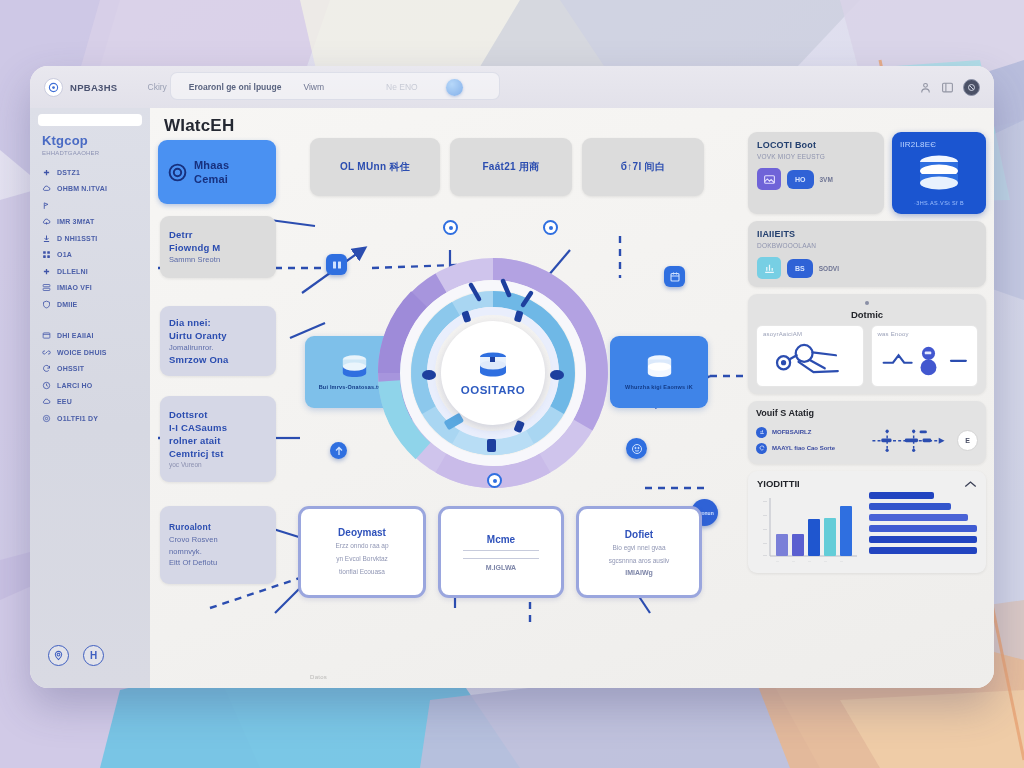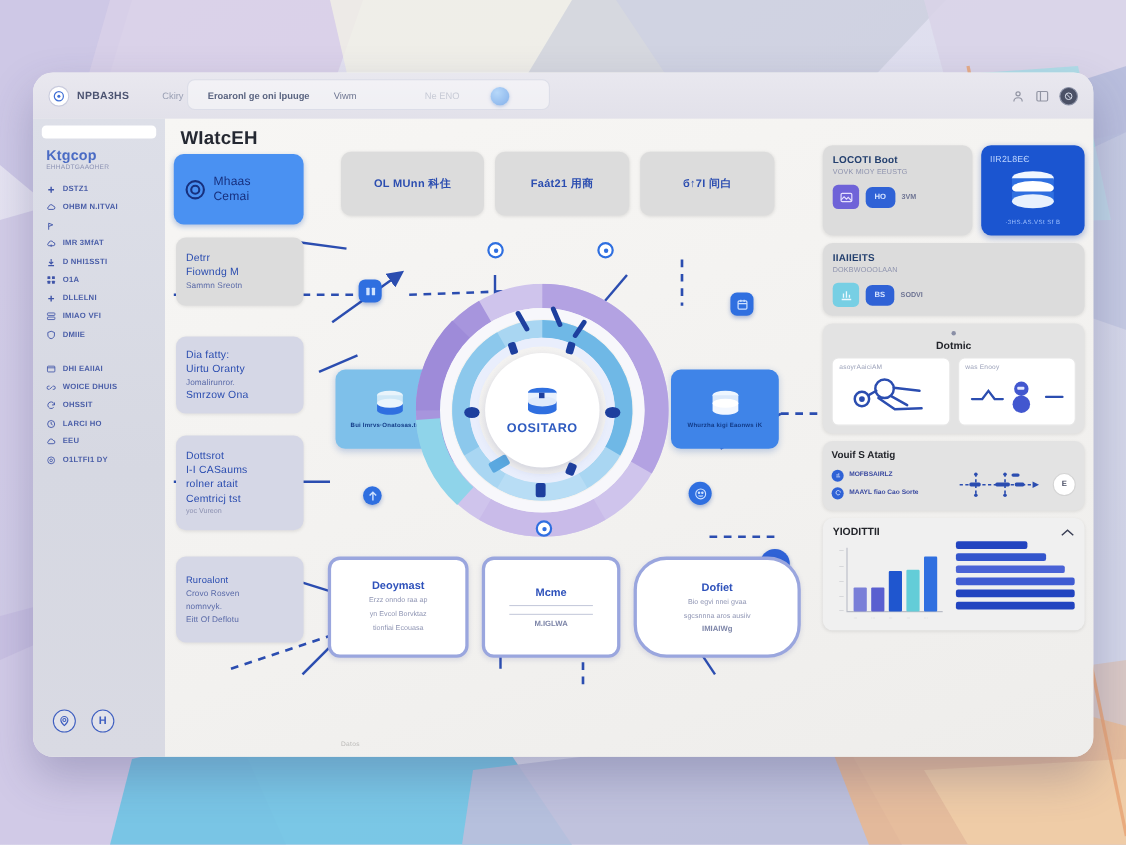--- a/index.html
+++ b/index.html
@@ -151,21 +151,21 @@
     justify-content: center;
     padding: 7px 9px;
   }
   .node.gray { background: #dcdcdc; box-shadow: 0 1px 3px rgba(0,0,0,.08); }
   .node.lav { background: #d5d7e6; box-shadow: 0 1px 3px rgba(0,0,0,.08); }
   .node.blue {
     background: #4a91f2; box-shadow: 0 2px 5px rgba(40,90,180,.3);
     color: #14307a;
   }
   .node-t {
-    font-size: 9.5px; font-weight: normal; color: #2b4db0;
+    font-size: 9.5px; font-weight: bold; color: #2b4db0;
     line-height: 13px; letter-spacing: .2px;
   }
   .node-s {
     font-size: 7.5px; color: #5a6aa8; line-height: 11.5px;
     letter-spacing: .1px;
   }
   .node-xs { font-size: 6.5px; color: #8b90b0; line-height: 10px; }
   .node.blue .node-t { color: #17307e; font-size: 11px; line-height: 14px;}
   .node-row { display: flex; align-items: center; gap: 6px; }
   .ring-ico { width: 21px; height: 21px; flex: 0 0 21px; }
@@ -626,21 +626,21 @@
       <div class="pill" style="left:300px; top:30px; width:122px;">Faát21 用商</div>
       <div class="pill" style="left:432px; top:30px; width:122px;">б↑7I 间白</div>
 
       <div class="node gray" style="left:10px; top:108px; width:116px; height:62px;">
         <div class="node-t">Detrr</div>
         <div class="node-t">Fiowndg M</div>
         <div class="node-s">Sammn Sreotn</div>
       </div>
 
       <div class="node lav" style="left:10px; top:198px; width:116px; height:70px;">
-        <div class="node-t">Dia fatty:</div>
+        <div class="node-t">Dia nnei:</div>
         <div class="node-t">Uirtu Oranty</div>
         <div class="node-s">Jomalirunror.</div>
         <div class="node-t">Smrzow Ona</div>
       </div>
 
       <div class="node lav" style="left:10px; top:288px; width:116px; height:86px;">
         <div class="node-t">Dottsrot</div>
         <div class="node-t">I-I CASaums</div>
         <div class="node-t">rolner atait</div>
         <div class="node-t">Cemtricj tst</div>
@@ -766,21 +766,21 @@
         <div class="ocard-b">M.IGLWA</div>
       </div>
 
       <div class="ocard" style="left:148px; top:398px; width:128px; height:92px;">
         <div class="ocard-t">Deoymast</div>
         <div class="ocard-l">Erzz onndo raa ap</div>
         <div class="ocard-l">yn Evcol Borvktaz</div>
         <div class="ocard-l">tionfiai Ecouasa</div>
       </div>
 
-      <div class="ocard" style="left:426px; top:398px; width:152px; height:92px;border-radius:30px;">
+      <div class="ocard" style="left:426px; top:398px; width:126px; height:92px;">
         <div class="ocard-t">Dofiet</div>
         <div class="ocard-l">Bio egvi nnei gvaa</div>
         <div class="ocard-l">sgcsnnna aros ausiiv</div>
         <div class="ocard-b">IMIAIWg</div>
       </div>
 
       <div class="rail">
 
         <div class="rail-row">
           <div class="rcard">

